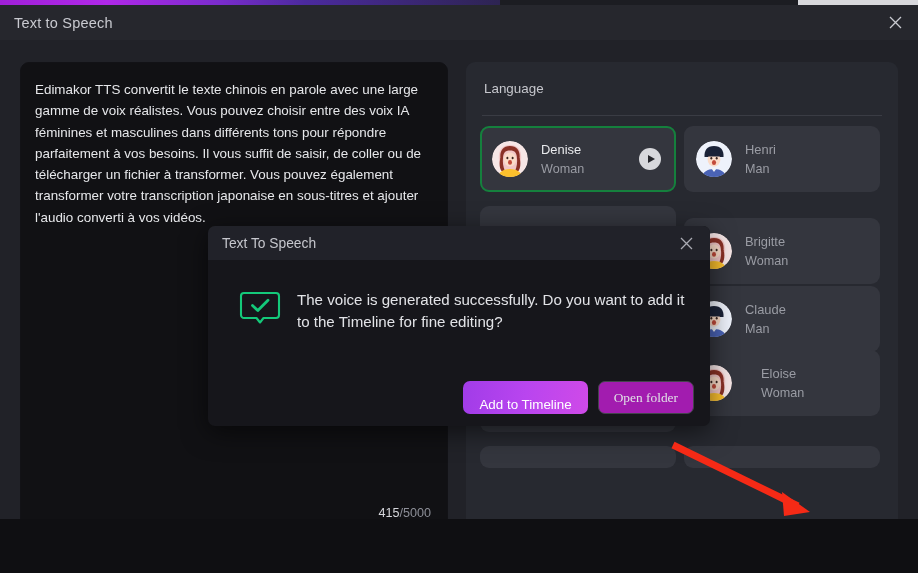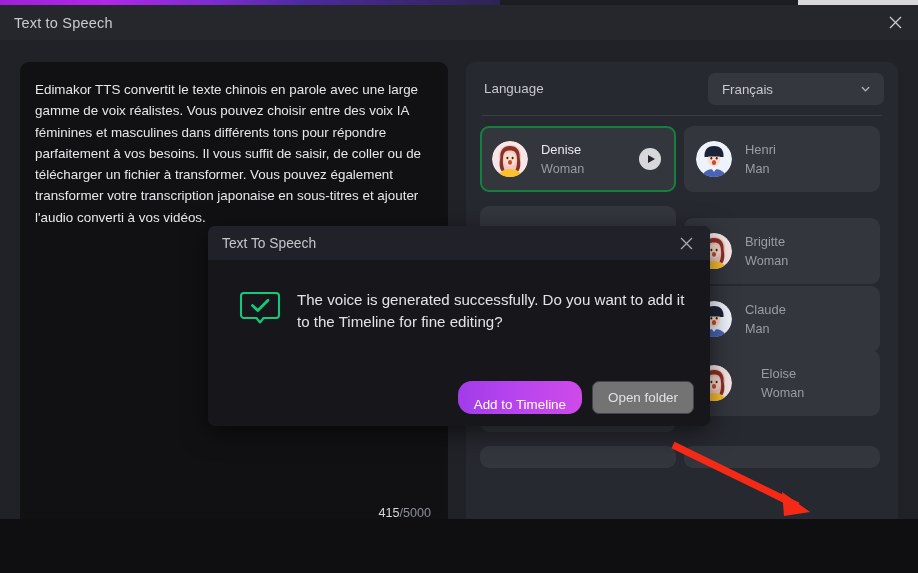--- a/index.html
+++ b/index.html
@@ -195,30 +195,30 @@
   }
   .modal-msg{
     position:absolute; left:89px; top:29px; width:388px;
     font-size:15.1px; line-height:22px; color:#e2e3e7;
   }
   .modal-actions{
     position:absolute; right:16px; bottom:12px;
     display:flex; gap:10px; align-items:center;
   }
   .btn-primary{
-    height:33px; padding:16px 16px; border-radius:14px; border:none;
+    height:33px; padding:16px 16px; border-radius:7px; border:none;
     background:linear-gradient(95deg,#a13ce8 0%, #b945ef 50%, #cf4ae8 100%);
     color:#fff; font-size:13.4px; cursor:pointer;
     font-family:"Liberation Sans", sans-serif;
   }
   .btn-secondary{
     height:33px; padding:0 15px; border-radius:7px;
-    background:#737373; border:1px solid #43444c;
+    background:#a21caf; border:1px solid #43444c;
     color:#e0e1e6; font-size:13.4px; cursor:pointer;
-    font-family:Liberation Sans, sans-serif;
+    font-family:Liberation Serif, serif;
   }
 
   
   .arrow-svg{
     position:absolute; left:670px; top:440px;
     width:160px; height:85px; pointer-events:none;
   }
 
   
   .taskbar{
@@ -254,26 +254,20 @@
       <div class="tts-text">Edimakor TTS convertit le texte chinois en parole avec une large gamme de voix réalistes. Vous pouvez choisir entre des voix IA féminines et masculines dans différents tons pour répondre parfaitement à vos besoins. Il vous suffit de saisir, de coller ou de télécharger un fichier à transformer. Vous pouvez également transformer votre transcription japonaise en sous-titres et ajouter l'audio converti à vos vidéos.</div>
       <div class="char-count">
         <b>415</b><span>/5000</span>
       </div>
     </div>
 
     <div class="right-panel">
 
       <div class="lang-row">
         <span class="lang-label">Language</span>
-      </div>
-      <div class="lang-select">
-        <span class="val">Français</span>
-        <svg class="chev" viewBox="0 0 12 12">
-          <path d="M2.5 4.3 L6 8 L9.5 4.3" stroke="#b6b7bd" stroke-width="1.4" fill="none" stroke-linecap="round" stroke-linejoin="round"></path>
-        </svg>
       </div>
       <div class="divider"></div>
 
       <div class="voice-grid">
 
         <div class="vcard sel" style="left:0; top:0;">
           <div class="avatar">
             <svg viewBox="0 0 36 36" width="36" height="36">
               <circle cx="18" cy="18" r="18" fill="#f6e6e6"></circle>
               <path d="M18 4 C9 4 6 11 7 19 C8 26 11 29 18 29 C25 29 28 26 29 19 C30 11 27 4 18 4Z" fill="#f1c6c6"></path>

